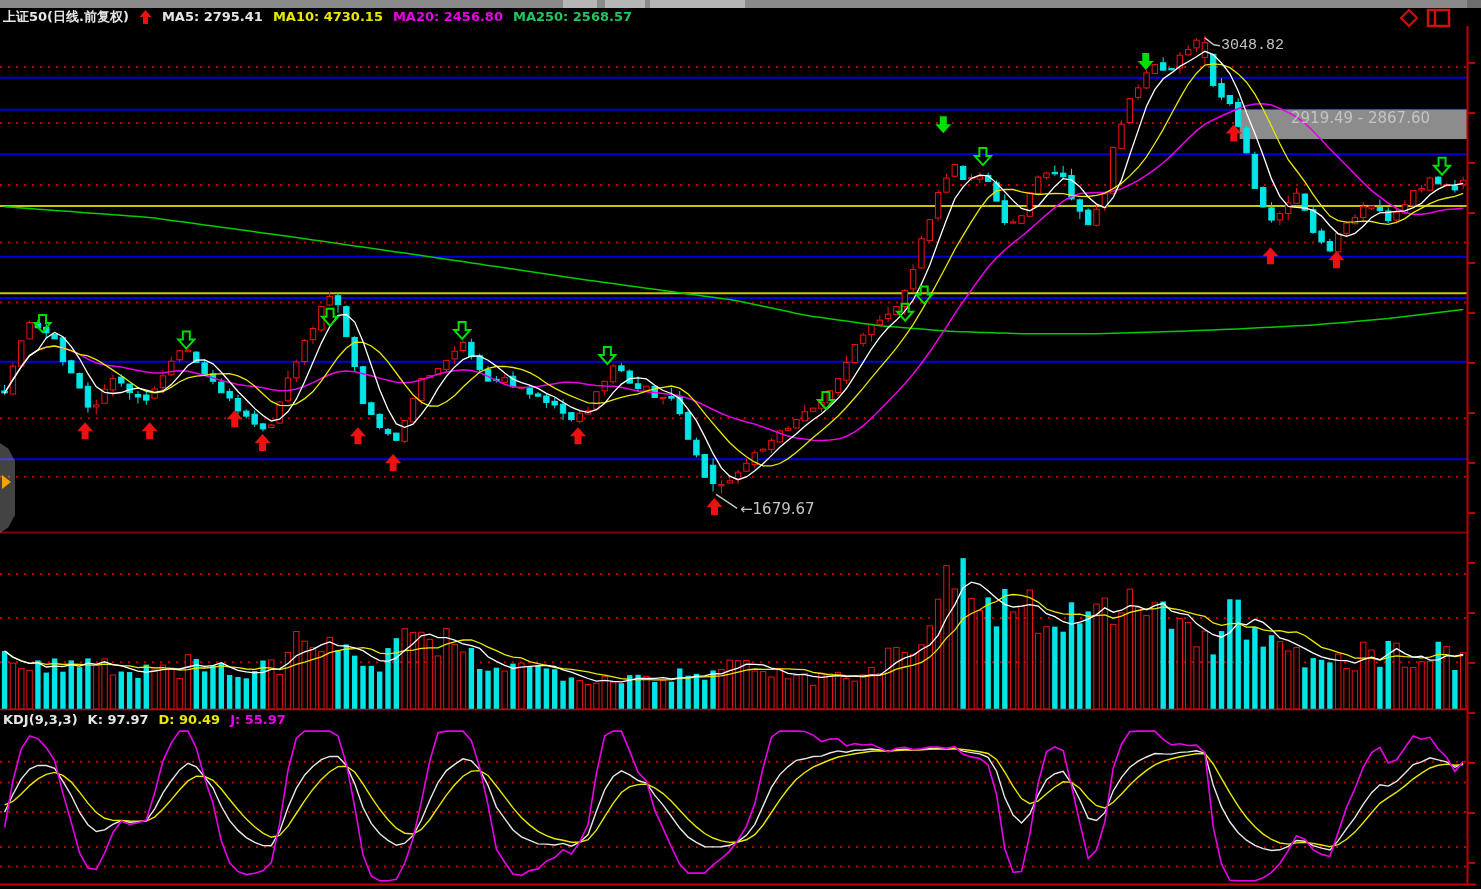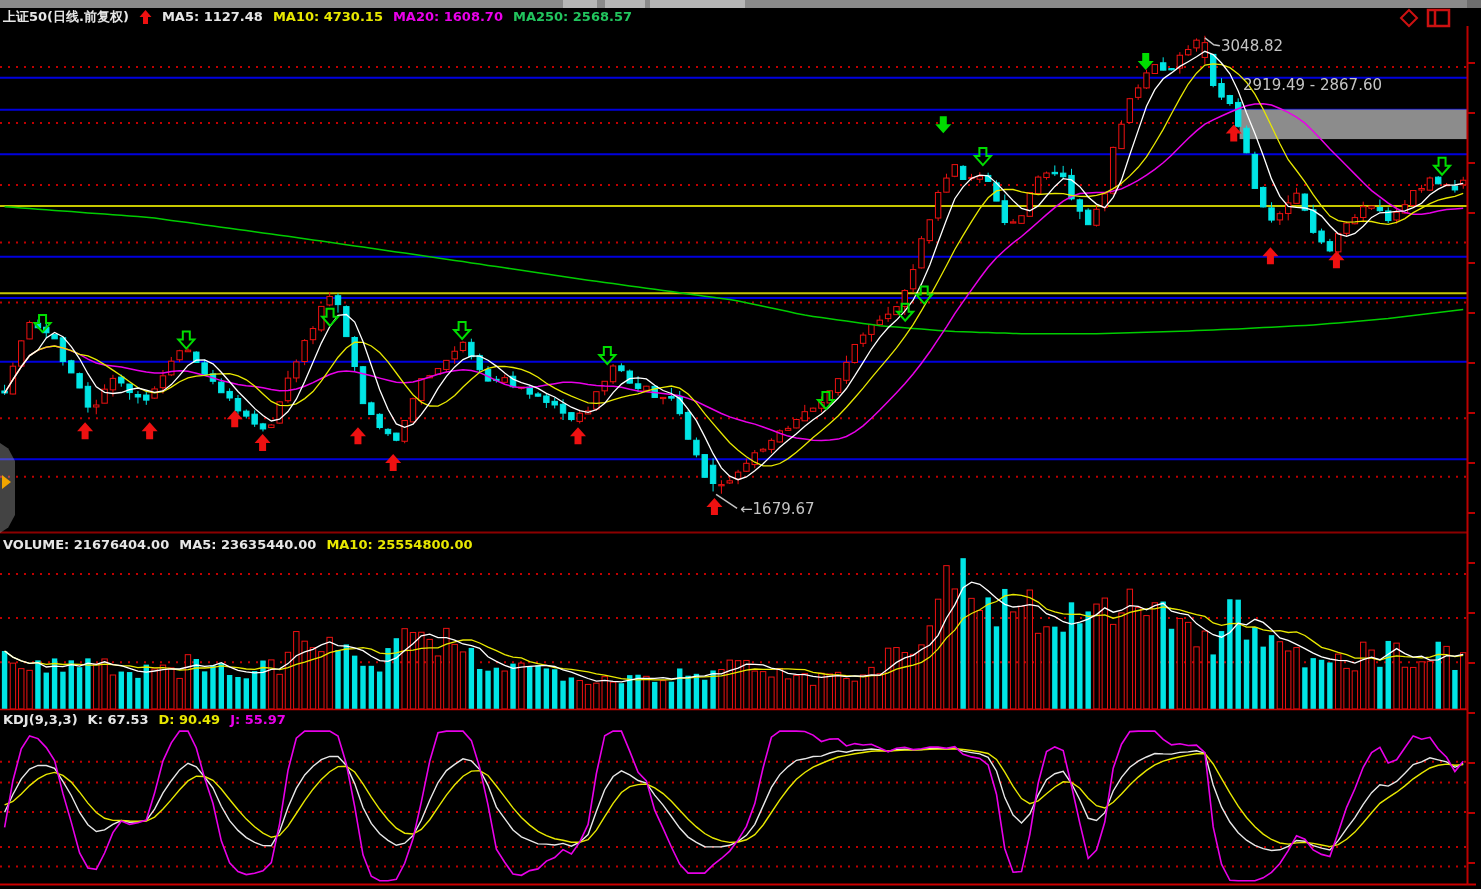--- a/index.html
+++ b/index.html
@@ -9,22 +9,22 @@
   .strip-seg{position:absolute;top:0;height:8px;background:#b6b6b6;}
   .strip-dark{position:absolute;top:0;height:8px;background:#6e6e6e;}
   .hdr{position:absolute;height:17px;display:flex;align-items:center;gap:10px;
        font-size:13px;font-weight:bold;white-space:nowrap;z-index:5;}
   #title-row{left:3px;top:8px;}
   #vol-header{left:3px;top:536px;}
   #kdj-header{left:3px;top:711px;}
   .t-white{color:#e6e6e6}.t-yellow{color:#e8e800}.t-magenta{color:#ea00ea}.t-green{color:#22c55e}
   #chart{position:absolute;left:0;top:0;z-index:1;}
   .ann{position:absolute;color:#c4c4c4;font-size:15px;z-index:6;white-space:nowrap;}
-  #ann-peak{left:1221px;top:37px;}
-  #ann-gap{left:1243px;top:76px;}
+  #ann-peak{left:1221px;top:37px;font-family:Liberation Mono, monospace;}
+  #ann-gap{left:1243px;top:109px;padding-left:48px;}
   #ann-low{left:740px;top:500px;}
   #corner-icons{position:absolute;left:1398px;top:8px;width:60px;height:20px;z-index:6;}
   #handle{position:absolute;left:0;top:443px;width:15px;height:90px;z-index:6;
           background:rgba(175,175,175,0.38);
           clip-path:polygon(0 0,55% 6%,100% 20%,100% 80%,55% 94%,0 100%);}
   #handle-tri{position:absolute;left:2px;top:475px;width:0;height:0;z-index:7;
           border-left:9px solid #f0a500;border-top:7px solid transparent;border-bottom:7px solid transparent;}
 </style>
 </head>
 <body>
@@ -647,45 +647,40 @@
       <line x1="1467" y1="763" x2="1475" y2="763" stroke="#bb0000" stroke-width="2"></line>
       <line x1="1467" y1="813" x2="1475" y2="813" stroke="#bb0000" stroke-width="2"></line>
       <line x1="1467" y1="863" x2="1475" y2="863" stroke="#bb0000" stroke-width="2"></line>
     </svg>
 
   <div id="title-row" class="hdr">
     <span class="t-white">上证50(日线.前复权)</span>
     <svg width="13" height="16">
         <path d="M6.5 1 L12.5 8 L9 8 L9 15 L4 15 L4 8 L0.5 8 Z" fill="#ee1111"></path>
       </svg>
-    <span class="t-white">MA5: 1127.48</span>
+    <span class="t-white">MA5: 2795.41</span>
     <span class="t-yellow">MA10: 4730.15</span>
-    <span class="t-magenta">MA20: 1608.70</span>
+    <span class="t-magenta">MA20: 2456.80</span>
     <span class="t-green">MA250: 2568.57</span>
   </div>
 
   <div id="corner-icons">
     <svg width="22" height="20" style="position:absolute;left:0;top:0">
         <path d="M11 2 L19 10 L11 18 L3 10 Z" fill="none" stroke="#cc1111" stroke-width="2"></path>
       </svg>
     <svg width="26" height="20" style="position:absolute;left:28px;top:0">
         <rect x="2" y="2" width="21" height="16" fill="none" stroke="#cc1111" stroke-width="2.5"></rect>
         <line x1="9" y1="2" x2="9" y2="18" stroke="#cc1111" stroke-width="2.5"></line>
       </svg>
   </div>
 
-  <div id="vol-header" class="hdr">
-    <span class="t-white">VOLUME: 21676404.00</span>
-    <span class="t-white">MA5: 23635440.00</span>
-    <span class="t-yellow">MA10: 25554800.00</span>
-  </div>
 
   <div id="kdj-header" class="hdr">
     <span class="t-white">KDJ(9,3,3)</span>
-    <span class="t-white">K: 67.53</span>
+    <span class="t-white">K: 97.97</span>
     <span class="t-yellow">D: 90.49</span>
     <span class="t-magenta">J: 55.97</span>
   </div>
 
   <div id="ann-peak" class="ann">3048.82</div>
   <div id="ann-gap" class="ann">2919.49 - 2867.60</div>
   <div id="ann-low" class="ann">←1679.67</div>
 
   <div id="handle"></div>
   <div id="handle-tri"></div>

